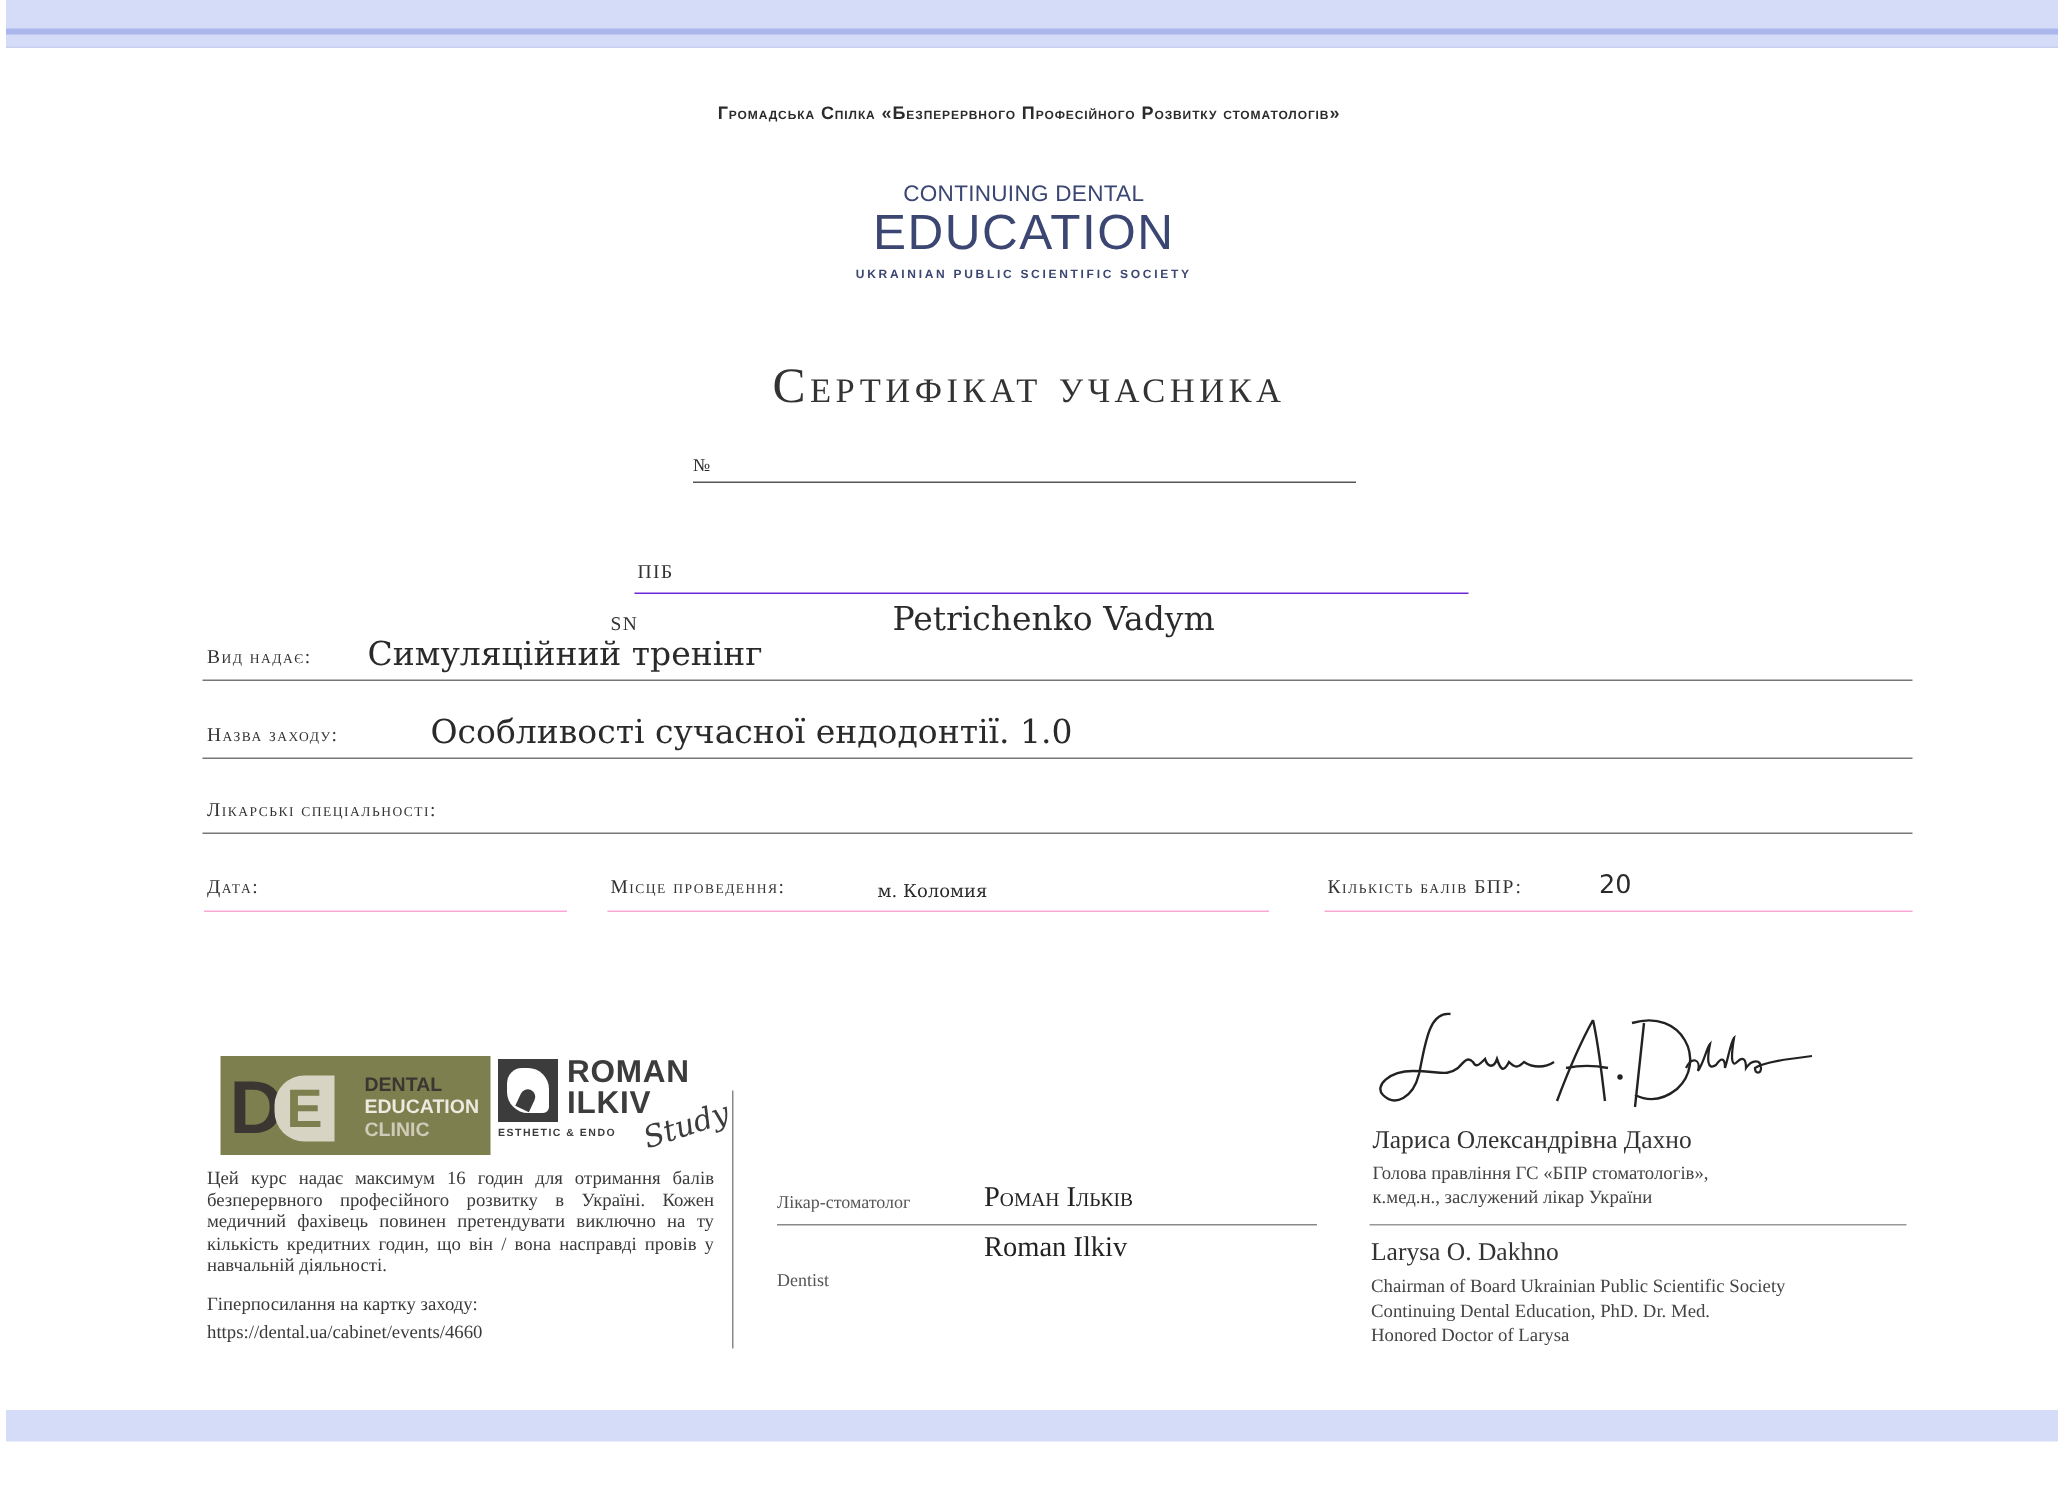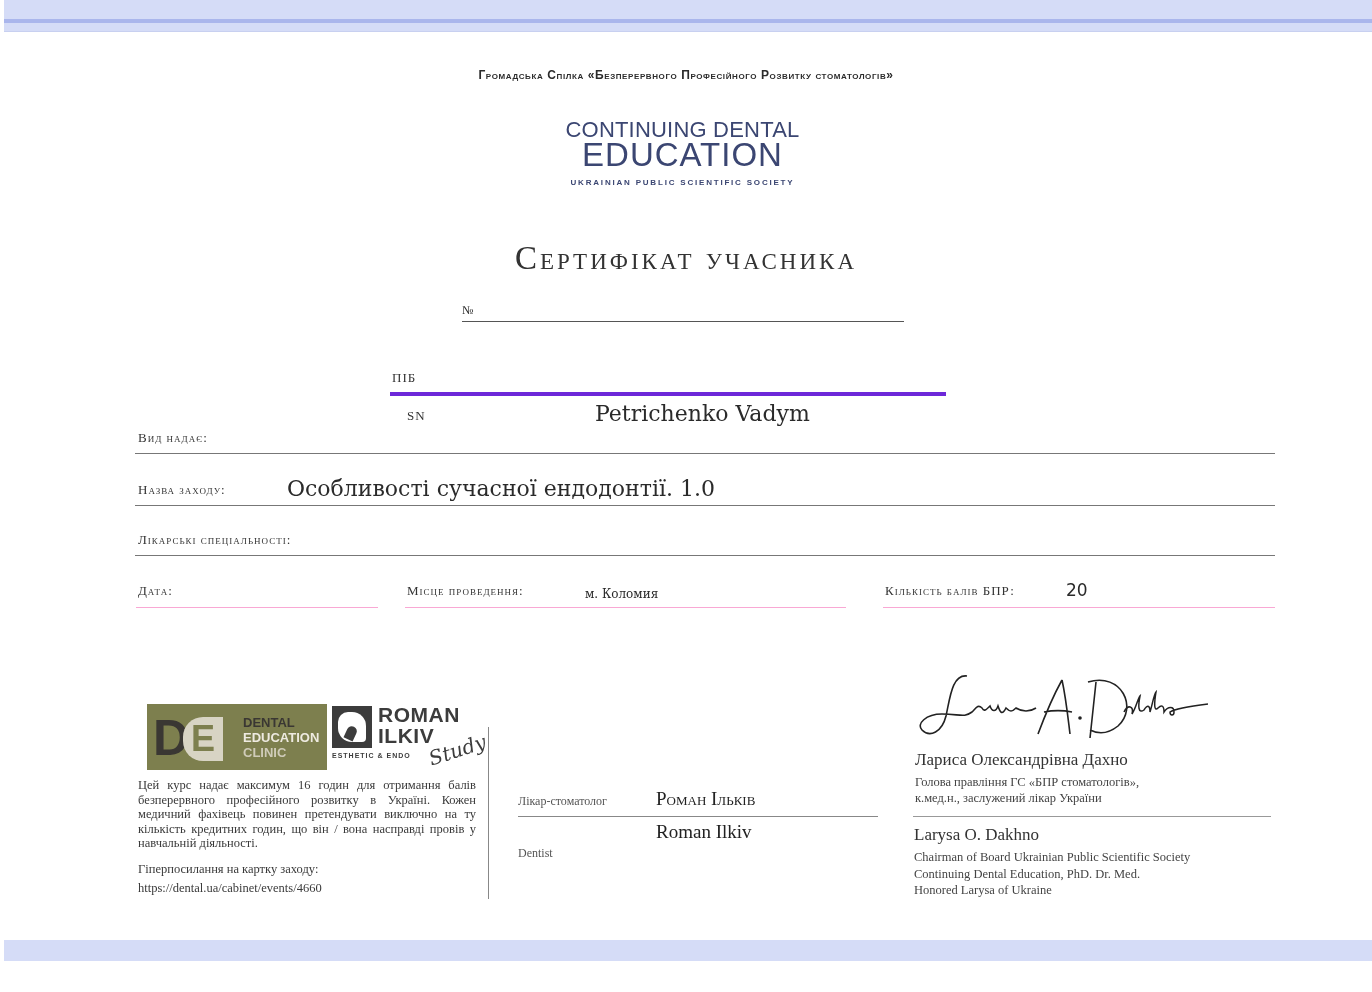--- a/index.html
+++ b/index.html
@@ -9,32 +9,32 @@
   .band { position: absolute; left: 4px; right: 0; background: #d5dcf7; }
   .band-top { top: 0; height: 32px; border-bottom: 1px solid #c8d0f0; }
   .band-top .line { position: absolute; left: 0; right: 0; top: 19px; height: 4px; background: #aab6ec; }
   .band-bottom { top: 940px; height: 21px; }
 
   .abs { position: absolute; }
 
   .org-header { top: 68px; left: 0; width: 1372px; text-align: center; font-family: Liberation Sans, sans-serif; font-size: 12px; letter-spacing: 0.6px; font-variant: small-caps; color: #2b2b2b; font-weight: bold; }
 
   .logo { top: 120px; left: 560px; width: 245px; text-align: center; color: #3b4672; font-family: "Liberation Sans", sans-serif; }
-  .logo-l1 { font-size: 22px; letter-spacing: 0.2px; line-height: 20px; font-weight: normal; }
+  .logo-l1 { font-size: 15px; letter-spacing: 0.2px; line-height: 20px; font-weight: normal; }
   .logo-l2 { font-size: 33px; letter-spacing: 1px; line-height: 30px; font-weight: normal; }
   .logo-l3 { font-size: 8px; letter-spacing: 1.8px; font-weight: bold; margin-top: 8px; }
 
   .cert-title { top: 240px; left: 0; width: 1372px; text-align: center; font-family: "Liberation Serif", serif; font-size: 33px; letter-spacing: 3px; font-variant: small-caps; color: #333; }
 
   .number-row { top: 303px; left: 462px; width: 442px; height: 19px; border-bottom: 1px solid #555; font-size: 12px; font-family: "Liberation Serif", serif; }
 
   .label { font-family: "Liberation Serif", serif; font-variant: small-caps; font-size: 13px; letter-spacing: 1px; color: #333; }
   .value { font-family: "DejaVu Serif", serif; font-size: 22px; color: #2a2a2a; }
 
-  .name-row { top: 358px; left: 390px; width: 556px; height: 38px; border-bottom: 4px solid #6d28d9; }
+  .name-row { top: 358px; left: 423px; width: 556px; height: 38px; border-bottom: 1px solid #6d28d9; }
   .name-row .label { position: absolute; left: 2px; bottom: 6px; }
   .name-row .value { position: absolute; left: 104px; bottom: 5px; font-size: 22px; }
   .sn-row { top: 398px; left: 405px; width: 556px; height: 30px; }
   .sn-row .label { position: absolute; left: 2px; bottom: 4px; }
   .sn-row .value { position: absolute; left: 190px; bottom: 2px; }
 
   .field-row { left: 135px; width: 1140px; border-bottom: 1px solid #777; }
   .field-row .label { position: absolute; left: 3px; bottom: 7px; }
   .field-row .value { position: absolute; bottom: 4px; }
   .row-type { top: 420px; height: 34px; }
@@ -114,20 +114,21 @@
 <div class="abs name-row">
   <span class="label">ПІБ</span>
 </div>
 <div class="abs sn-row">
   <span class="label">SN</span>
   <span class="value">Petrichenko Vadym</span>
 </div>
 
 <div class="abs field-row row-type">
   <span class="label">Вид надає:</span>
+  <span class="value">Симуляційний тренінг</span>
 </div>
 <div class="abs field-row row-name">
   <span class="label">Назва заходу:</span>
   <span class="value">Особливості сучасної ендодонтії. 1.0</span>
 </div>
 <div class="abs field-row row-spec">
   <span class="label">Лікарські спеціальності:</span>
 </div>
 
 <div class="abs small-field date-field">
@@ -192,16 +193,16 @@
 <div class="abs chair-ua-name">Лариса Олександрівна Дахно</div>
 <div class="abs chair-ua-title">
   <div>Голова правління ГС «БПР стоматологів»,</div>
   <div>к.мед.н., заслужений лікар України</div>
 </div>
 <div class="abs chair-line"></div>
 <div class="abs chair-en-name">Larysa O. Dakhno</div>
 <div class="abs chair-en-title">
   <div>Chairman of Board Ukrainian Public Scientific Society</div>
   <div>Continuing Dental Education, PhD. Dr. Med.</div>
-  <div>Honored Larysa of Ukraine</div>
+  <div>Honored Doctor of Larysa</div>
 </div>
 
 <div class="band band-bottom"></div>
 
 </body></html>

